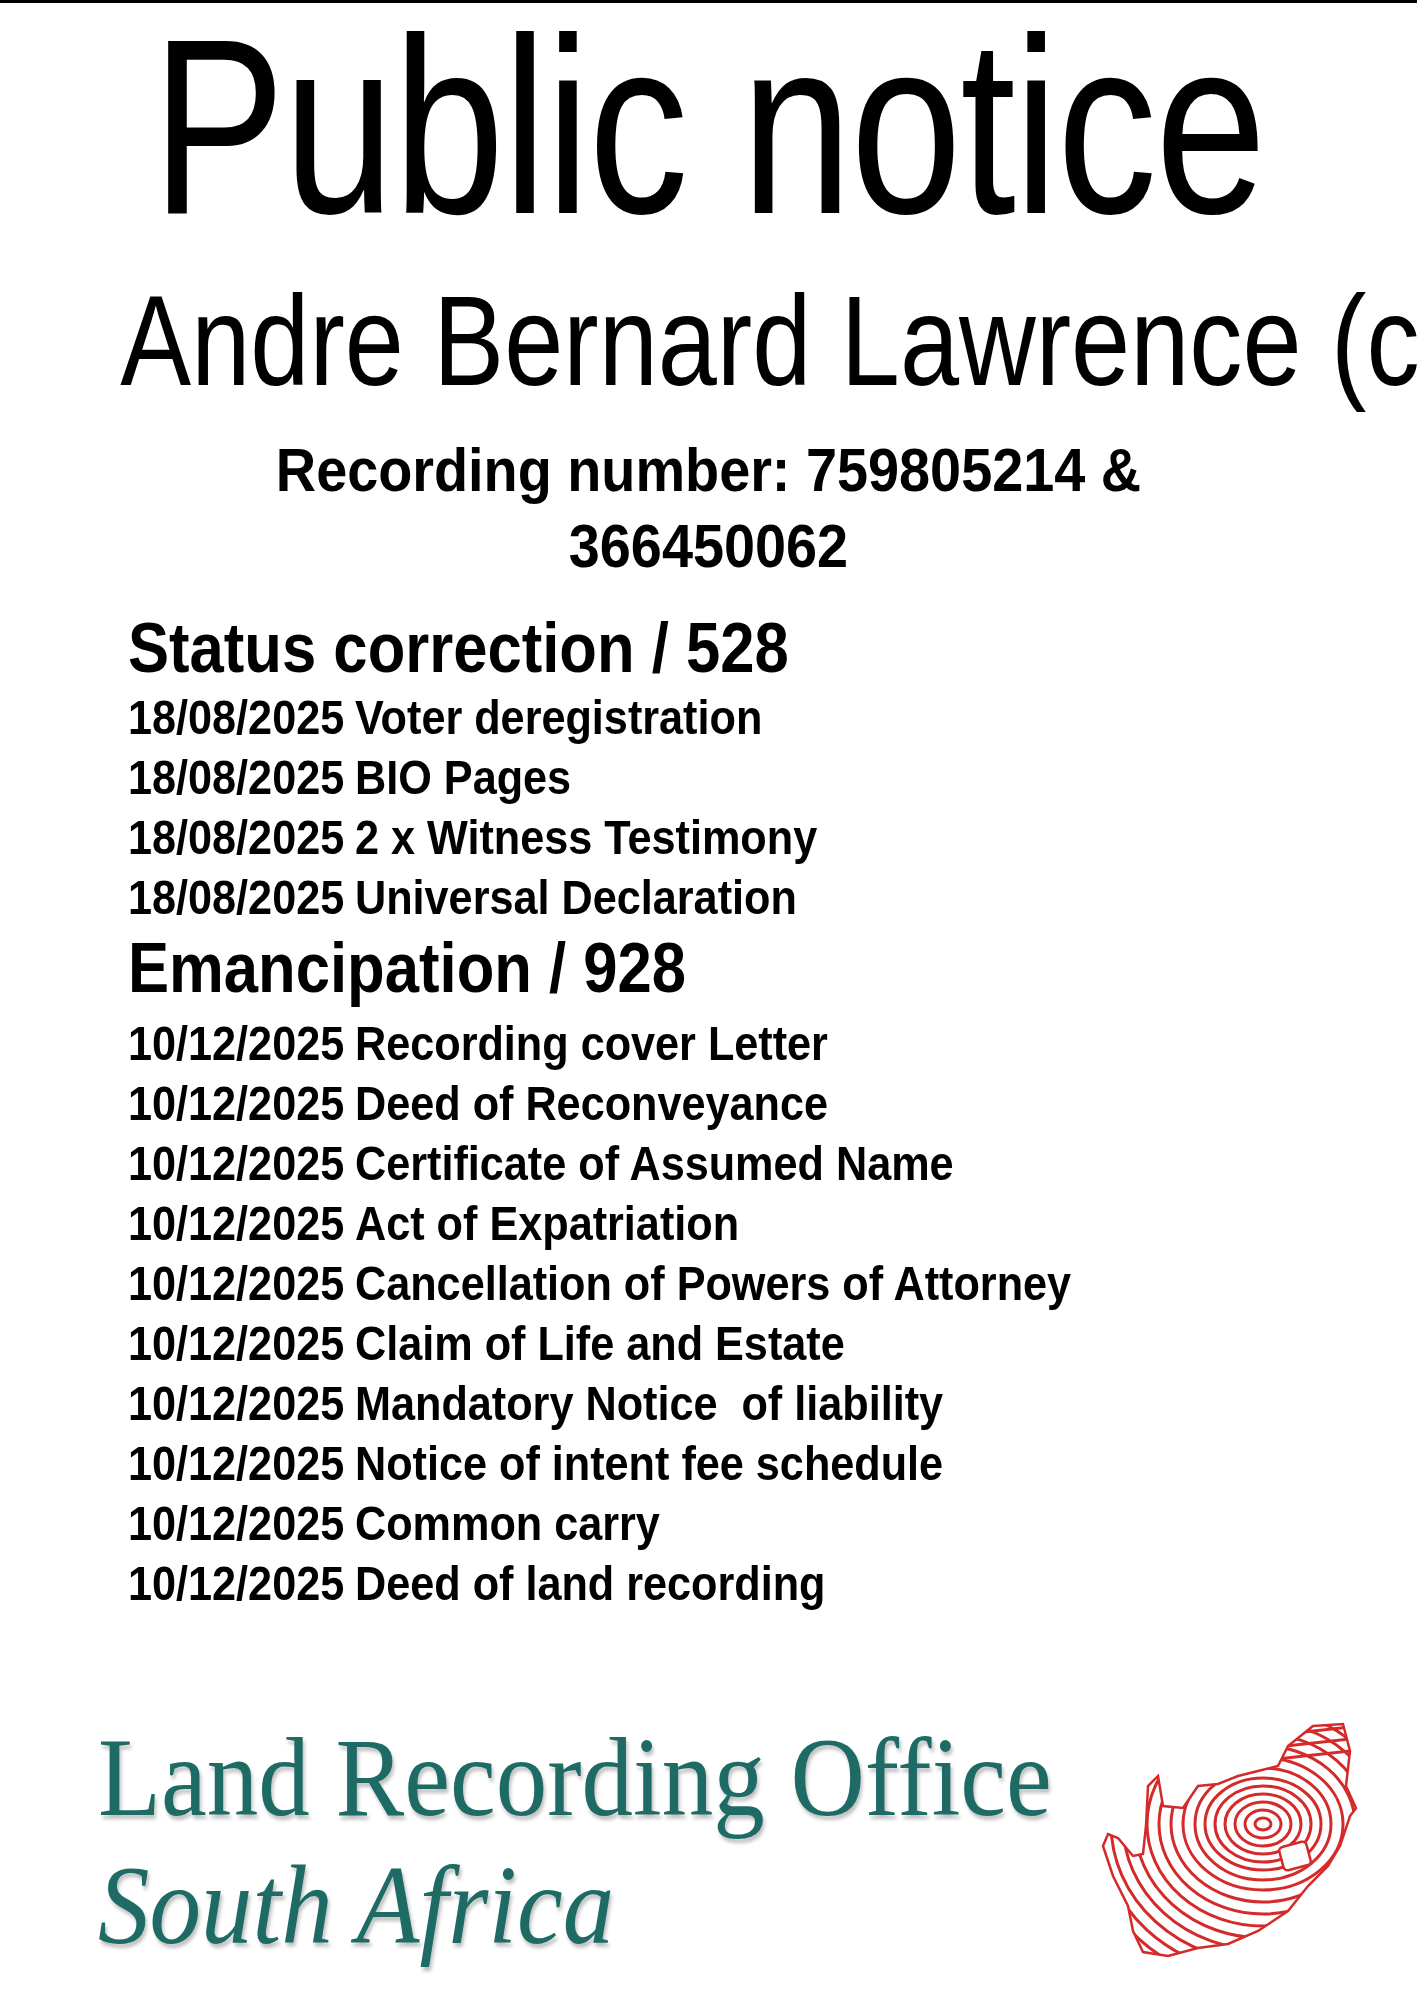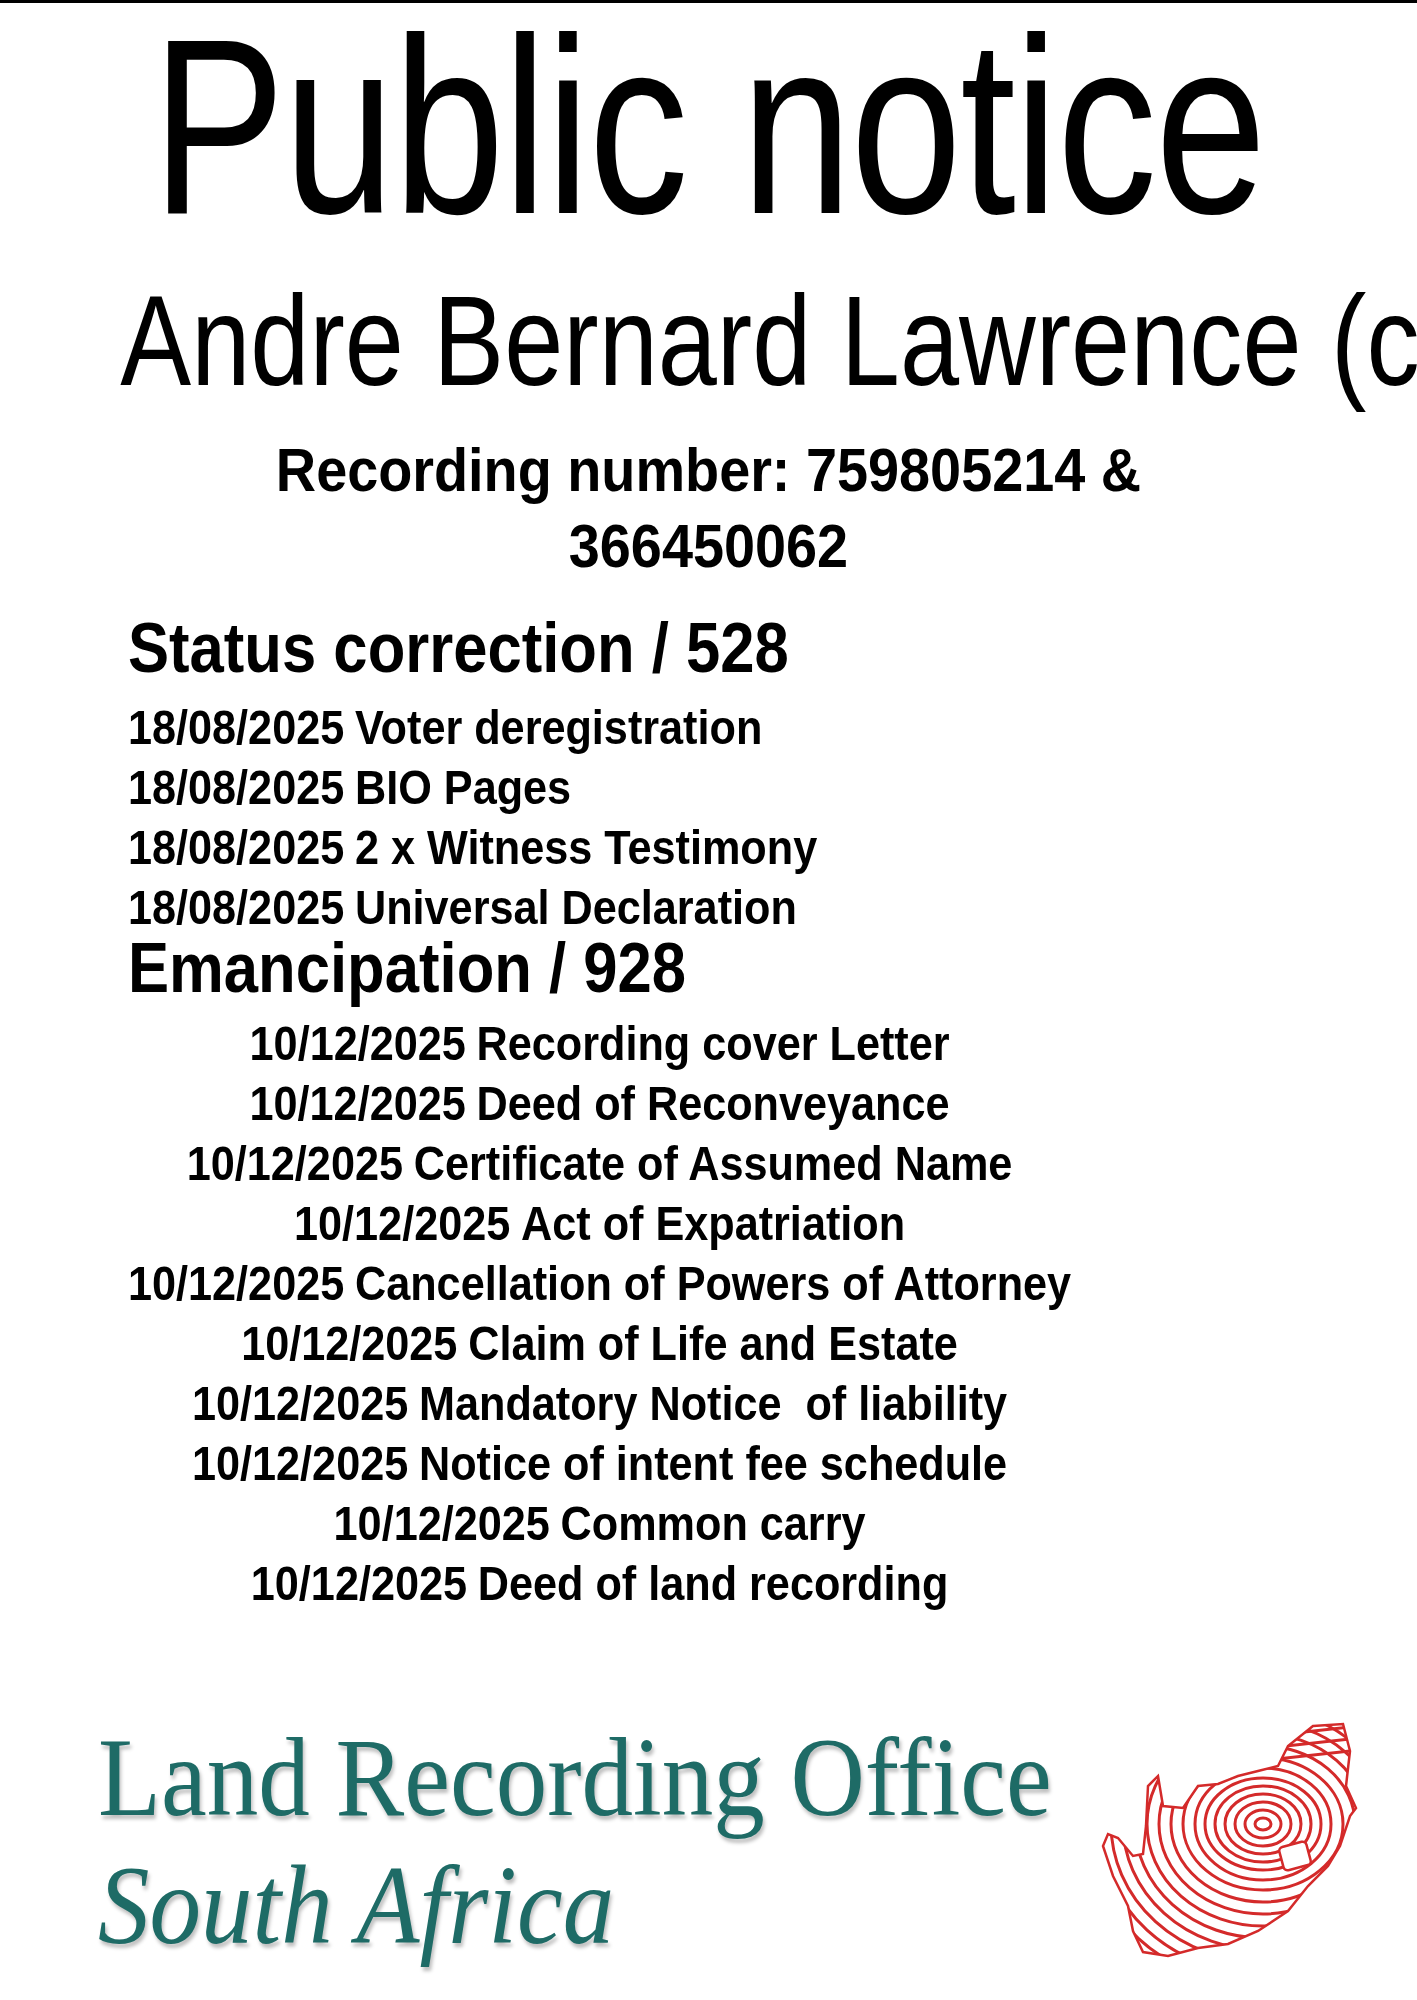--- a/index.html
+++ b/index.html
@@ -28,23 +28,23 @@
   .section-heading {
     font-size: 70px; line-height: 80px; font-weight: 700; white-space: nowrap;
     transform: scaleX(0.88); transform-origin: 0 0;
   }
   .item {
     font-size: 48px; line-height: 60px; font-weight: 700; white-space: pre;
     transform: scaleX(0.90); transform-origin: 0 0;
   }
   .item .date { margin-right: 12px; }
   .sec1 { top: 608px; }
-  .sec1 .items { margin-top: 10px; }
+  .sec1 .items { }
   .sec2 { top: 928px; }
-  .sec2 .items { margin-top: 6px; text-align: center; }
+  .sec2 .items { margin-top: 6px; }
   .logo-text1 {
     position: absolute; left: 98px; top: 1712px;
     font-family: "Liberation Serif", serif; font-size: 112px; line-height: 130px; color: #1e6b66;
     white-space: nowrap; transform: scaleX(0.92); transform-origin: 0 0;
     text-shadow: 2px 4px 4px rgba(0,0,0,0.25);
   }
   .logo-text2 {
     position: absolute; left: 98px; top: 1840px;
     font-family: "Liberation Serif", serif; font-style: italic; font-size: 112px; line-height: 130px; color: #1e6b66;
     white-space: nowrap; transform: scaleX(0.92); transform-origin: 0 0;

